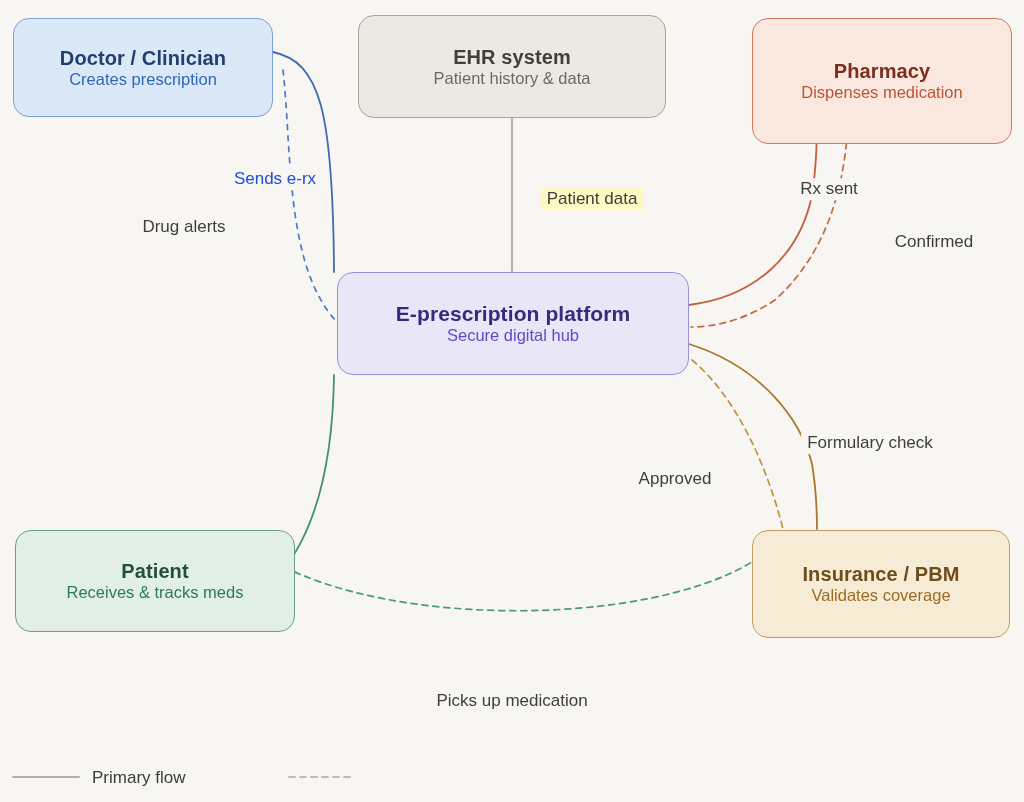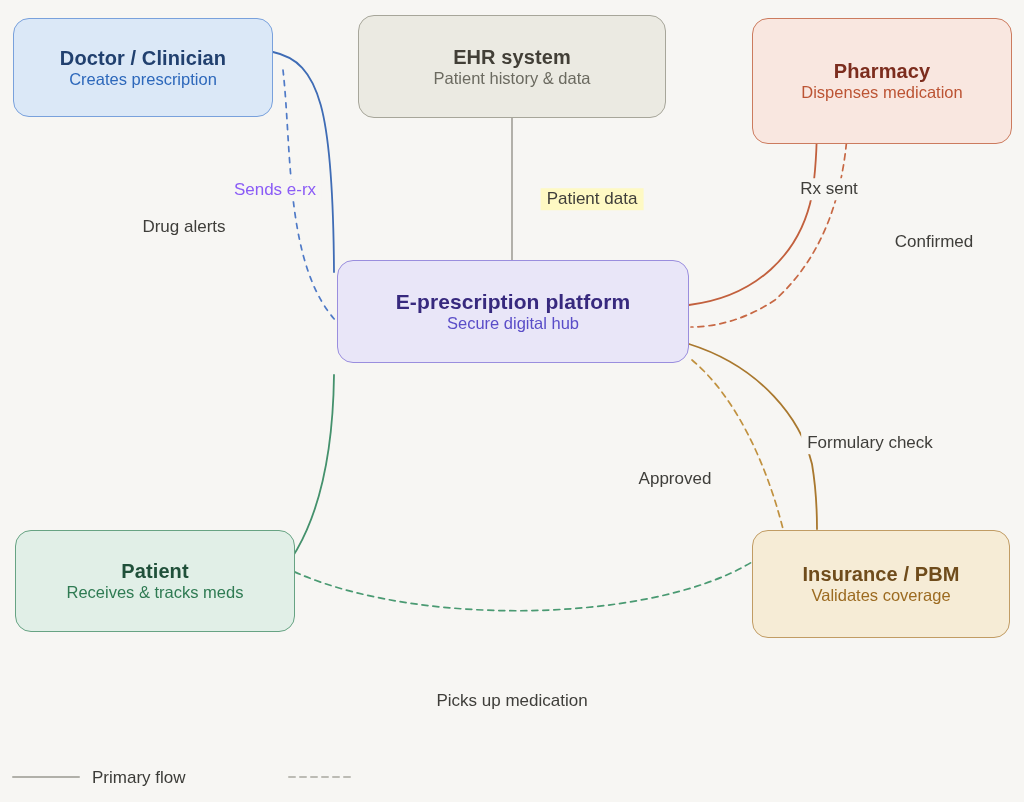--- a/index.html
+++ b/index.html
@@ -67,36 +67,36 @@
   <div class="node" style="left: 358px; top: 15px; width: 308px; height: 103px; background: rgb(235, 234, 226); border-color: rgb(167, 166, 154);">
     <div class="node-title" style="color: rgb(66, 63, 55);">EHR system</div>
     <div class="node-subtitle" style="color: rgb(107, 106, 96);">Patient history &amp; data</div>
   </div>
 
   <div class="node" style="left: 752px; top: 18px; width: 260px; height: 126px; background: rgb(249, 231, 224); border-color: rgb(204, 123, 94);">
     <div class="node-title" style="color: rgb(124, 45, 30);">Pharmacy</div>
     <div class="node-subtitle" style="color: rgb(188, 84, 52);">Dispenses medication</div>
   </div>
 
-  <div class="node node-platform" style="left: 337px; top: 260px; width: 352px; height: 103px; background: rgb(233, 230, 248); border-color: rgb(154, 142, 222);">
+  <div class="node node-platform" style="left: 337px; top: 272px; width: 352px; height: 103px; background: rgb(233, 230, 248); border-color: rgb(154, 142, 222);">
     <div class="node-title" style="color: rgb(55, 41, 126);">E-prescription platform</div>
     <div class="node-subtitle" style="color: rgb(90, 77, 200);">Secure digital hub</div>
   </div>
 
   <div class="node" style="left: 15px; top: 530px; width: 280px; height: 102px; background: rgb(225, 239, 231); border-color: rgb(103, 163, 131);">
     <div class="node-title" style="color: rgb(32, 80, 58);">Patient</div>
     <div class="node-subtitle" style="color: rgb(47, 123, 83);">Receives &amp; tracks meds</div>
   </div>
 
   <div class="node" style="left: 752px; top: 530px; width: 258px; height: 108px; background: rgb(246, 236, 214); border-color: rgb(193, 156, 100);">
     <div class="node-title" style="color: rgb(111, 76, 28);">Insurance / PBM</div>
     <div class="node-subtitle" style="color: rgb(156, 107, 33);">Validates coverage</div>
   </div>
 
-  <div class="edge-label" style="left: 275px; top: 190px; color: #8b5cf6; background: rgb(247, 246, 243);">Sends e-rx</div>
+  <div class="edge-label" style="left: 275px; top: 179px; color: #1d4ed8; background: rgb(247, 246, 243);">Sends e-rx</div>
   <div class="edge-label" style="left: 184px; top: 227px; color: rgb(63, 62, 58); background: rgb(247, 246, 243);">Drug alerts</div>
   <div class="edge-label" style="left: 592px; top: 199px; color: rgb(63, 62, 58); background: #fef9c3;">Patient data</div>
   <div class="edge-label" style="left: 829px; top: 189px; color: rgb(63, 62, 58); background: rgb(247, 246, 243);">Rx sent</div>
   <div class="edge-label" style="left: 934px; top: 242px; color: rgb(63, 62, 58); background: rgb(247, 246, 243);">Confirmed</div>
   <div class="edge-label" style="left: 870px; top: 443px; color: rgb(63, 62, 58); background: rgb(247, 246, 243);">Formulary check</div>
   <div class="edge-label" style="left: 675px; top: 479px; color: rgb(63, 62, 58); background: rgb(247, 246, 243);">Approved</div>
   <div class="edge-label" style="left: 512px; top: 701px; color: rgb(63, 62, 58); background: rgb(247, 246, 243);">Picks up medication</div>
 
   <svg class="legend-line" style="left:12px; top:775px;" width="68" height="4">
     <line x1="1" y1="2" x2="67" y2="2" stroke-width="2" stroke-linecap="round" stroke="#b1b0a9"></line>

